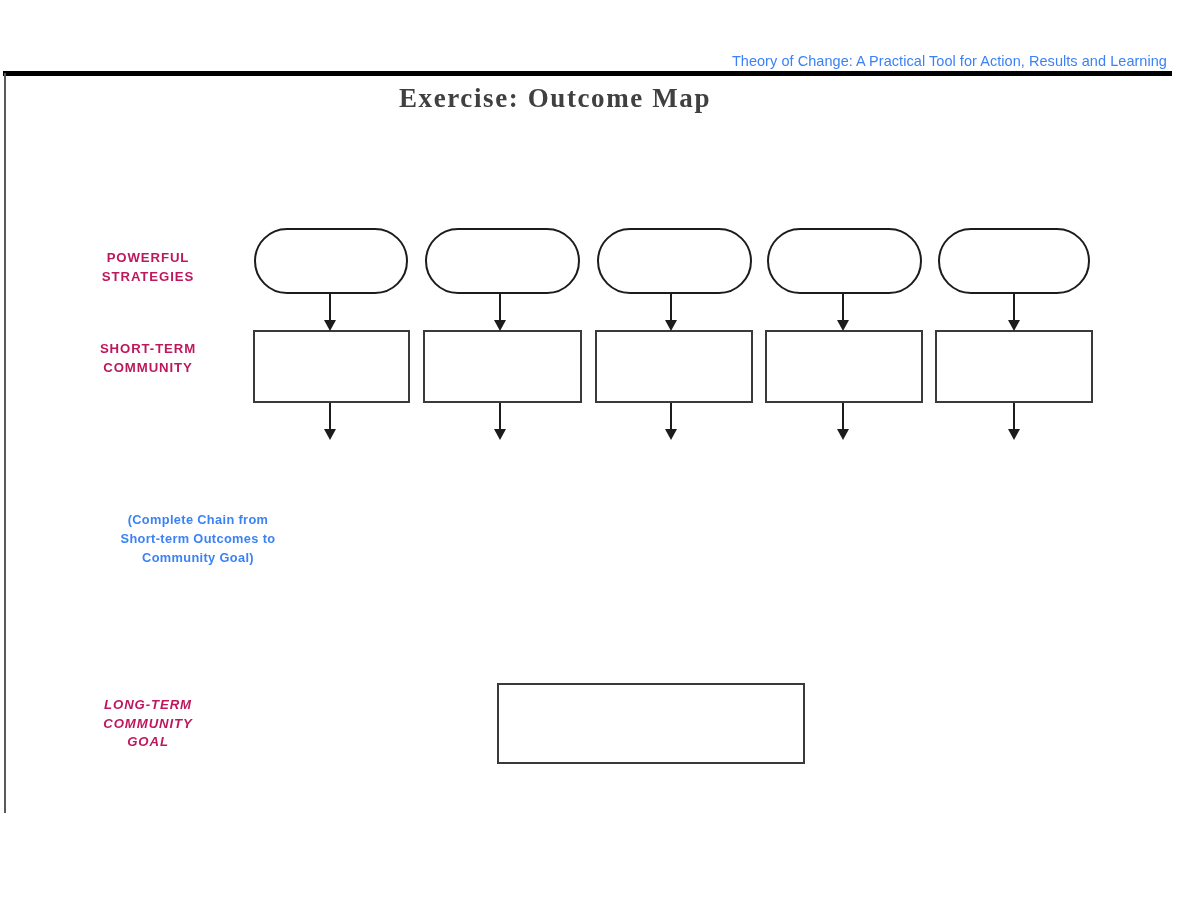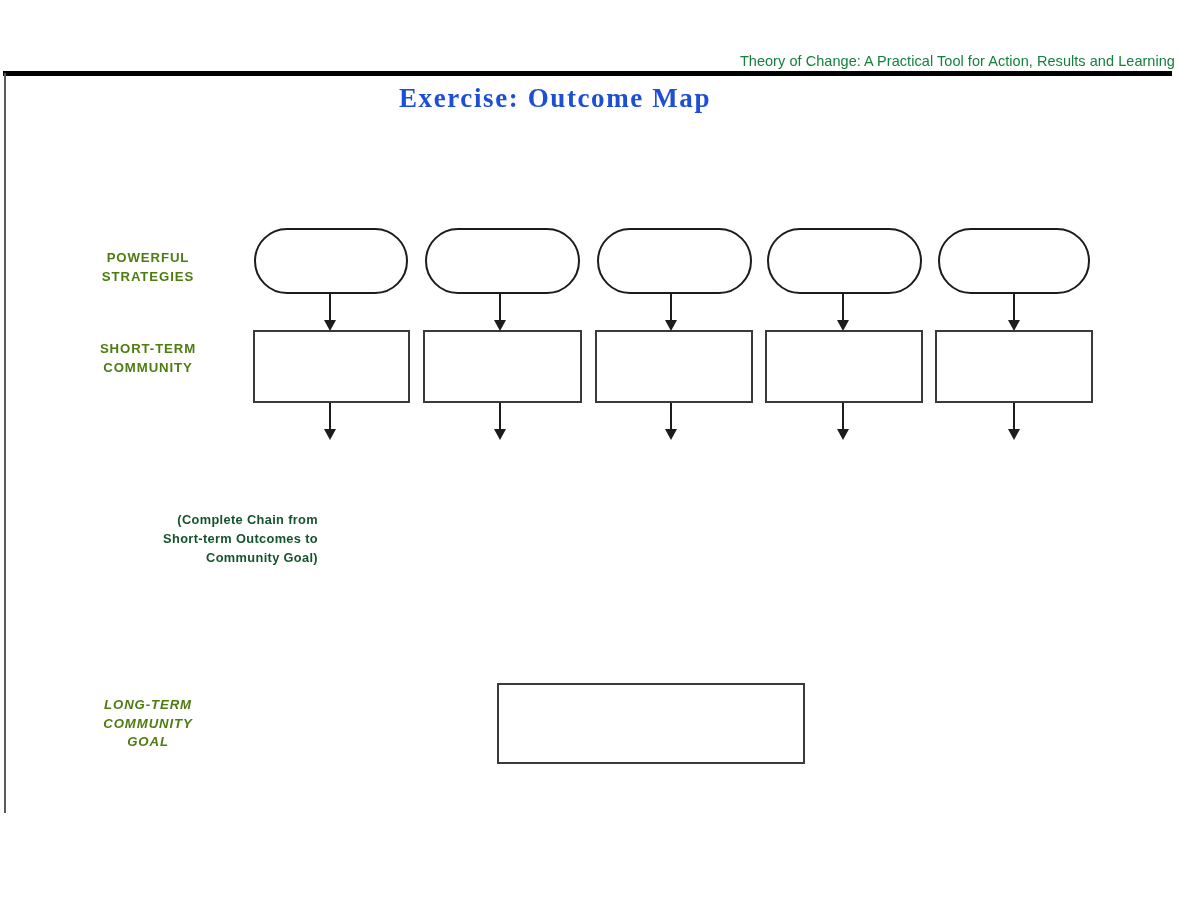--- a/index.html
+++ b/index.html
@@ -36,52 +36,52 @@
     left: 4px;
     top: 73px;
     width: 2px;
     height: 740px;
     background: #5a5a5a;
   }
 
   
   .running-header {
     position: absolute;
-    right: 4px;
+    right: 12px;
     top: 52px;
     font-size: 14.5px;
     line-height: 18px;
-    color: #15803d;
+    color: #3b82f6;
     white-space: nowrap;
     letter-spacing: 0.05px;
   }
 
   
   .slide-title {
     position: absolute;
     left: 0;
     top: 82px;
     width: 1110px;
     text-align: center;
     font-family: "Liberation Serif", serif;
     font-weight: bold;
     font-size: 27px;
     line-height: 32px;
     letter-spacing: 1.6px;
-    color: #1d4ed8;
+    color: #404040;
   }
 
   
   .row-label {
     position: absolute;
     font-weight: bold;
     font-size: 13.2px;
     line-height: 18.5px;
     letter-spacing: 0.9px;
-    color: #4d7c0f;
+    color: #be185d;
     text-align: center;
     white-space: pre-line;
   }
   #label-strategies {
     left: 62px;
     top: 249px;
     width: 172px;
   }
   #label-short-term {
     left: 62px;
@@ -96,22 +96,22 @@
   }
   .note-label {
     position: absolute;
     left: 78px;
     top: 510px;
     width: 240px;
     font-weight: bold;
     font-size: 12.8px;
     line-height: 19px;
     letter-spacing: 0.35px;
-    color: #14532d;
-    text-align: right;
+    color: #3b82f6;
+    text-align: center;
     white-space: pre-line;
   }
 
   
   #diagram {
     position: absolute;
     left: 0; top: 0;
     width: 1179px; height: 904px;
   }
   .strategy-pill {

